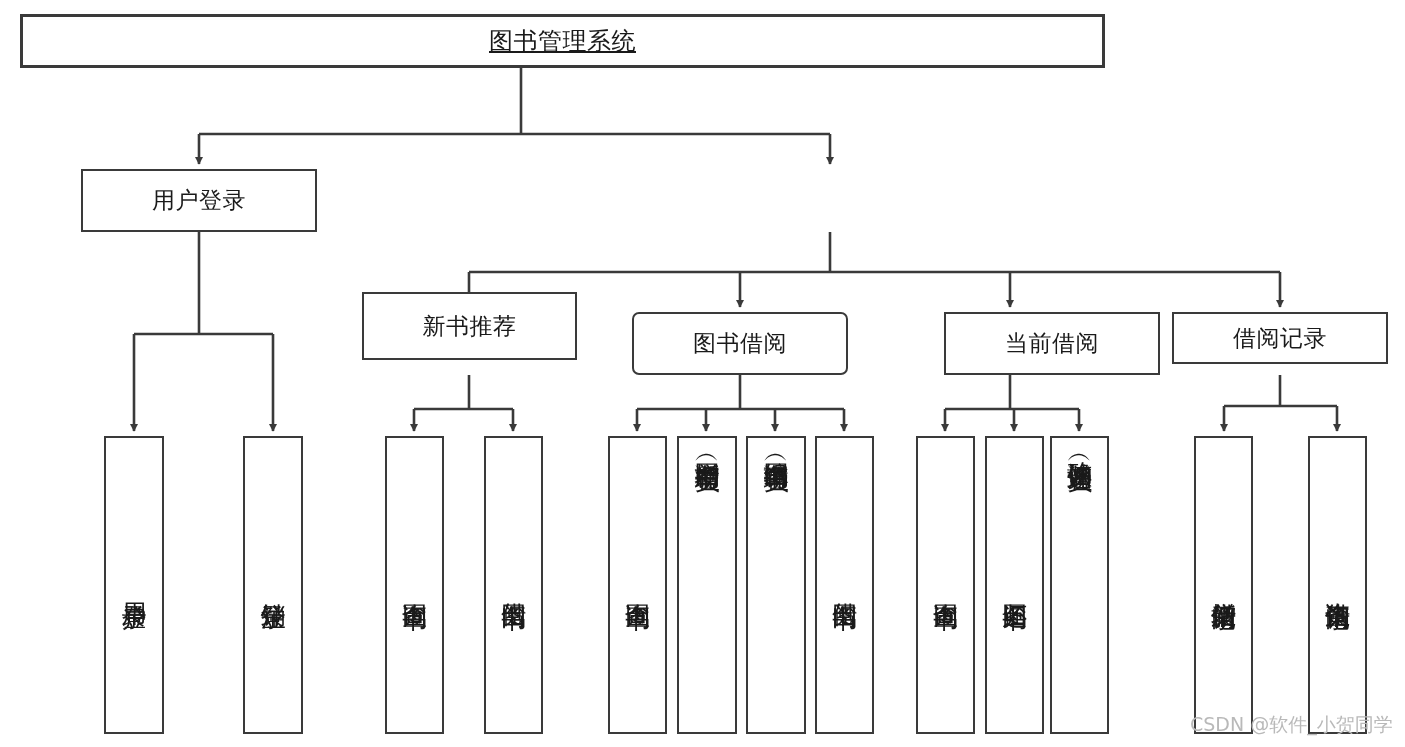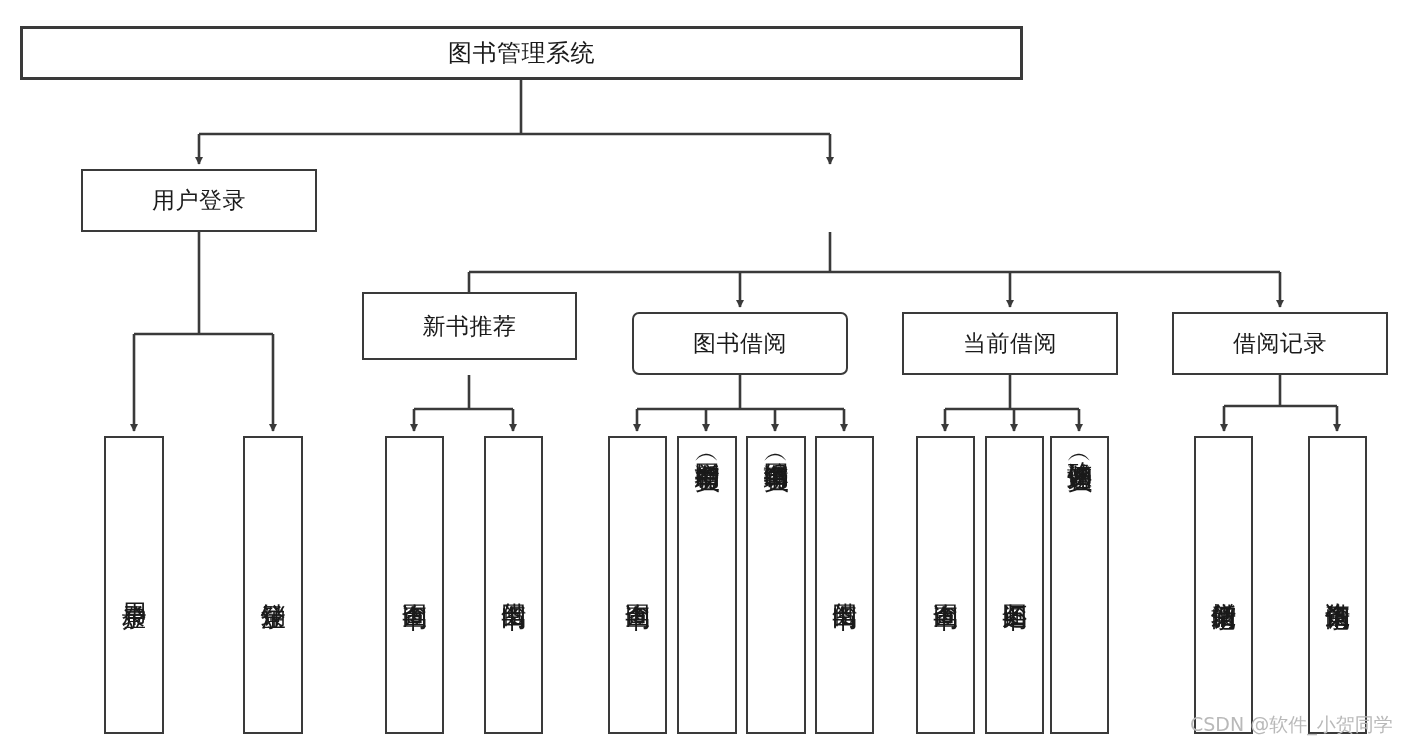--- a/index.html
+++ b/index.html
@@ -124,38 +124,38 @@
       <path d="M1014,409 L1014,431" marker-end="url(#arrowhead)"></path>
       <path d="M1079,409 L1079,431" marker-end="url(#arrowhead)"></path>
 
       <path d="M1280,375 L1280,406"></path>
       <path d="M1224,406 L1337,406"></path>
       <path d="M1224,406 L1224,431" marker-end="url(#arrowhead)"></path>
       <path d="M1337,406 L1337,431" marker-end="url(#arrowhead)"></path>
     </g>
   </svg>
 
-  <div class="node horiz level-root" style="left:20px; top:26px; width:1003px; height:54px;">
+  <div class="node horiz level-root" style="left:20px; top:14px; width:1085px; height:54px;text-decoration:underline;">
     <span class="node-label">图书管理系统</span>
   </div>
 
   <div class="node horiz" style="left:81px; top:169px; width:236px; height:63px;">
     <span class="node-label">用户登录</span>
   </div>
 
   <div class="node horiz" style="left:362px; top:292px; width:215px; height:68px;">
     <span class="node-label">新书推荐</span>
   </div>
   <div class="node horiz" style="left:632px; top:312px; width:216px; height:63px;border-radius:7px;">
     <span class="node-label">图书借阅</span>
   </div>
-  <div class="node horiz" style="left:902px; top:312px; width:216px; height:63px;">
+  <div class="node horiz" style="left:944px; top:312px; width:216px; height:63px;">
     <span class="node-label">当前借阅</span>
   </div>
-  <div class="node horiz" style="left:1172px; top:312px; width:216px; height:63px;">
+  <div class="node horiz" style="left:1172px; top:312px; width:216px; height:52px;">
     <span class="node-label">借阅记录</span>
   </div>
 
   <div class="node vert" style="left:104px; top:436px; width:60px; height:298px;">
     <span class="node-label">用户登录</span>
   </div>
   <div class="node vert" style="left:243px; top:436px; width:60px; height:298px;">
     <span class="node-label">注销登录</span>
   </div>
 

